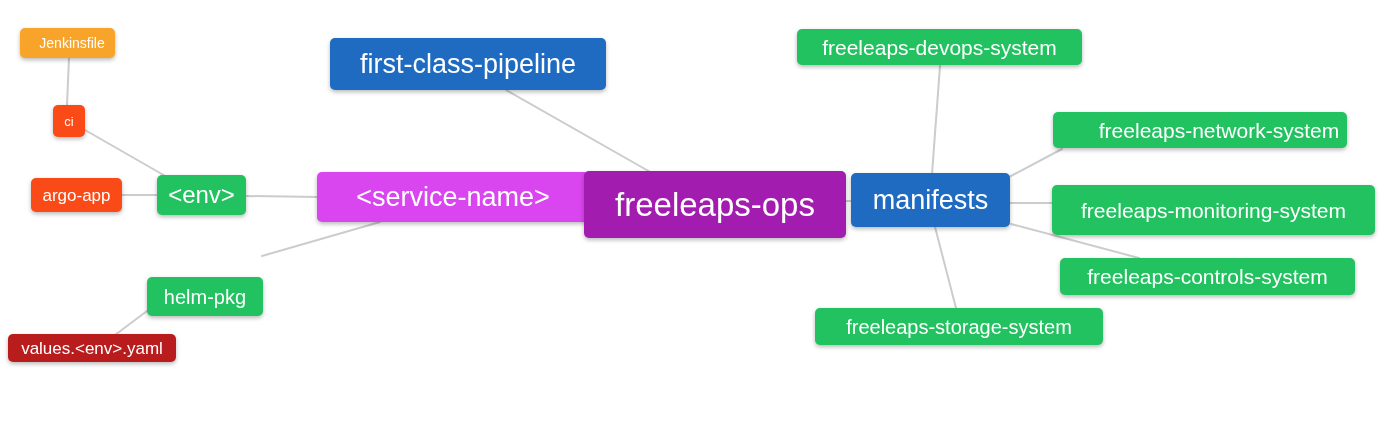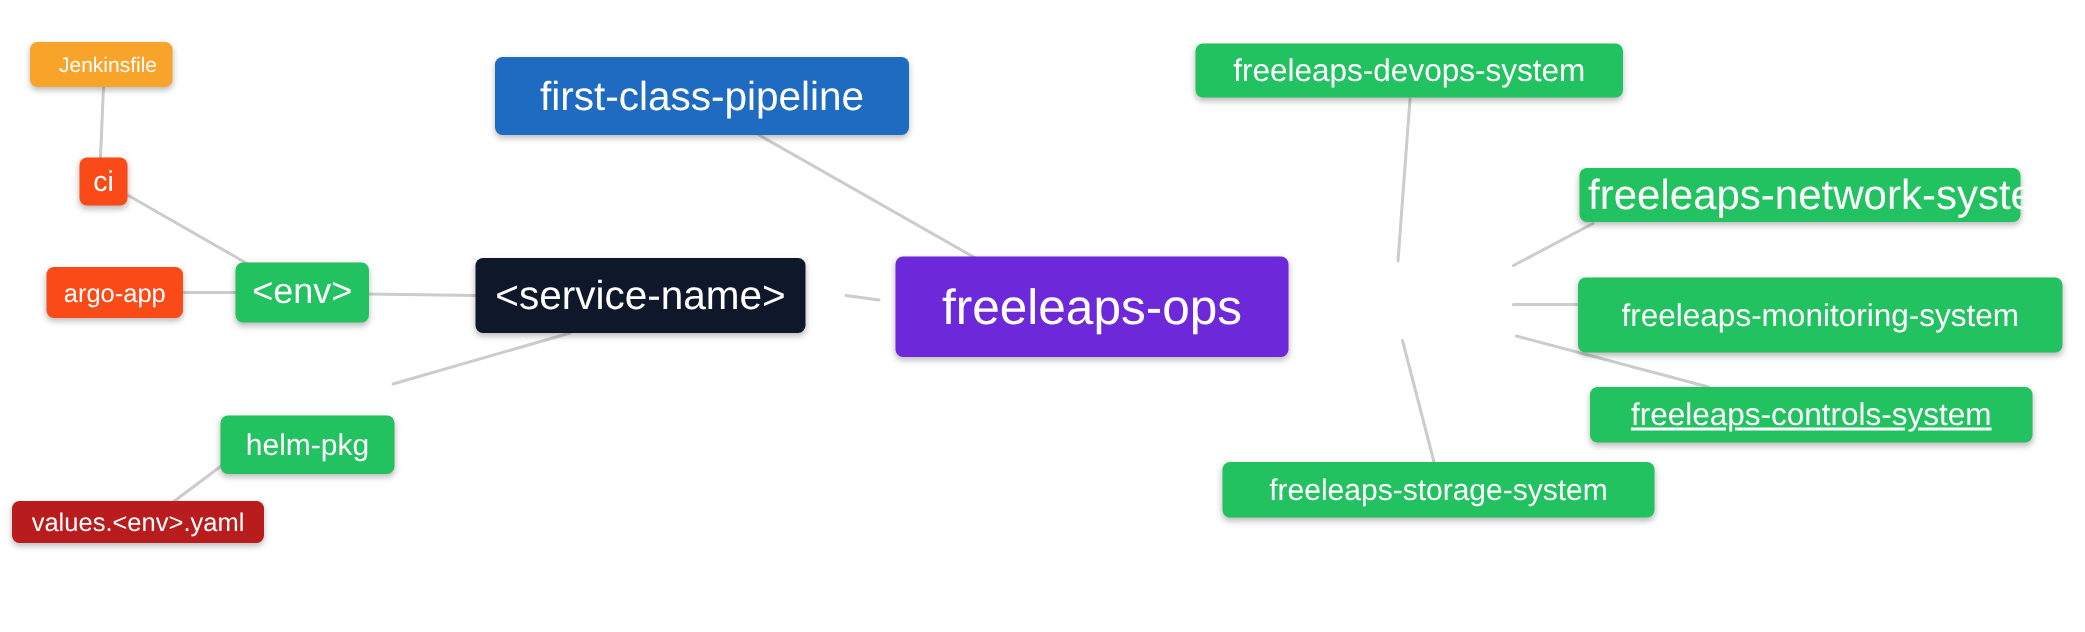--- a/index.html
+++ b/index.html
@@ -50,26 +50,27 @@
       <line x1="506" y1="90" x2="652" y2="173" stroke="#cccccc" stroke-width="2" stroke-linecap="round"></line>
       <line x1="564" y1="197" x2="586" y2="200" stroke="#cccccc" stroke-width="2" stroke-linecap="round"></line>
       <line x1="845" y1="201" x2="853" y2="201" stroke="#cccccc" stroke-width="2" stroke-linecap="round"></line>
       <line x1="932" y1="174" x2="940" y2="66" stroke="#cccccc" stroke-width="2" stroke-linecap="round"></line>
       <line x1="1009" y1="177" x2="1062" y2="149" stroke="#cccccc" stroke-width="2" stroke-linecap="round"></line>
       <line x1="1009" y1="203" x2="1053" y2="203" stroke="#cccccc" stroke-width="2" stroke-linecap="round"></line>
       <line x1="1011" y1="224" x2="1139" y2="258" stroke="#cccccc" stroke-width="2" stroke-linecap="round"></line>
       <line x1="935" y1="227" x2="956" y2="308" stroke="#cccccc" stroke-width="2" stroke-linecap="round"></line>
     </svg>
     <div class="node" style="left: 20px; top: 28px; width: 95px; height: 30px; font-size: 14px; background: rgb(248, 164, 43); color: rgb(255, 255, 255); padding-left: 15px;">Jenkinsfile</div>
-    <div class="node" style="left: 53px; top: 105px; width: 32px; height: 32px; font-size: 19px; background: rgb(249, 74, 23); color: rgb(255, 255, 255);">ci</div>
+    <div class="node" style="left: 53px; top: 105px; width: 32px; height: 32px; font-size: 13px; background: rgb(249, 74, 23); color: rgb(255, 255, 255);">ci</div>
     <div class="node" style="left: 31px; top: 178px; width: 91px; height: 34px; font-size: 17px; background: rgb(249, 74, 23); color: rgb(255, 255, 255);">argo-app</div>
     <div class="node" style="left: 157px; top: 175px; width: 89px; height: 40px; font-size: 24px; background: rgb(35, 194, 97); color: rgb(255, 255, 255);">&lt;env&gt;</div>
     <div class="node" style="left: 147px; top: 257px; width: 116px; height: 39px; font-size: 20px; background: rgb(35, 194, 97); color: rgb(255, 255, 255); margin-top: 20px;">helm-pkg</div>
     <div class="node" style="left: 8px; top: 334px; width: 168px; height: 28px; font-size: 17px; background: #b91c1c; color: rgb(255, 255, 255); text-align: center;">values.&lt;env&gt;.yaml</div>
     <div class="node" style="left: 314px; top: 38px; width: 276px; height: 52px; font-size: 27px; background: rgb(30, 107, 193); color: rgb(255, 255, 255); margin-left: 16px;">first-class-pipeline</div>
-    <div class="node" style="left: 317px; top: 172px; width: 220px; height: 50px; font-size: 27px; background: #0f172a; color: rgb(255, 255, 255);">&lt;service-name&gt;</div>
-    <div class="node" style="left: 584px; top: 171px; width: 262px; height: 67px; font-size: 33px; background: #6d28d9; color: rgb(255, 255, 255); margin-left: 13px;">freeleaps-ops</div>
+    <div class="node" style="left: 317px; top: 172px; width: 272px; height: 50px; font-size: 27px; background: #d946ef; color: rgb(255, 255, 255);">&lt;service-name&gt;</div>
+    <div class="node" style="left: 584px; top: 171px; width: 262px; height: 67px; font-size: 33px; background: #a21caf; color: rgb(255, 255, 255);">freeleaps-ops</div>
+    <div class="node" style="left: 851px; top: 173px; width: 159px; height: 54px; font-size: 27px; background: rgb(30, 107, 193); color: rgb(255, 255, 255);">manifests</div>
     <div class="node" style="left: 797px; top: 29px; width: 285px; height: 36px; font-size: 21px; background: rgb(35, 194, 97); color: rgb(255, 255, 255);">freeleaps-devops-system</div>
-    <div class="node" style="left: 1053px; top: 112px; width: 294px; height: 36px; font-size: 28px; background: rgb(35, 194, 97); color: rgb(255, 255, 255); padding-left: 44px;">freeleaps-network-system</div>
+    <div class="node" style="left: 1053px; top: 112px; width: 294px; height: 36px; font-size: 21px; background: rgb(35, 194, 97); color: rgb(255, 255, 255); padding-left: 44px;">freeleaps-network-system</div>
     <div class="node" style="left: 1052px; top: 185px; width: 323px; height: 50px; font-size: 21px; background: rgb(35, 194, 97); color: rgb(255, 255, 255);">freeleaps-monitoring-system</div>
-    <div class="node" style="left: 1060px; top: 258px; width: 295px; height: 37px; font-size: 21px; background: rgb(35, 194, 97); color: rgb(255, 255, 255); text-decoration: underline;">freeleaps-controls-system</div>
+    <div class="node" style="left: 1060px; top: 258px; width: 295px; height: 37px; font-size: 21px; background: rgb(35, 194, 97); color: rgb(255, 255, 255);">freeleaps-controls-system</div>
     <div class="node" style="left: 815px; top: 308px; width: 288px; height: 37px; font-size: 20px; background: rgb(35, 194, 97); color: rgb(255, 255, 255);">freeleaps-storage-system</div>
   </div>
 
 </body></html>

